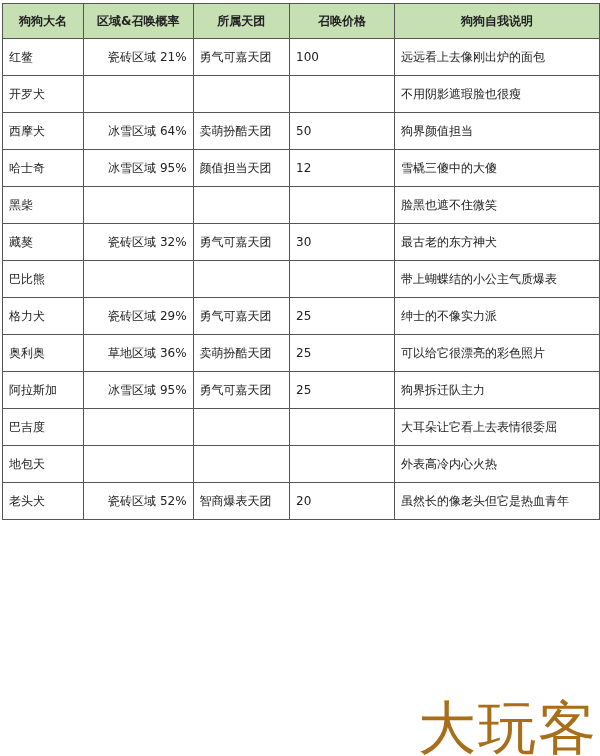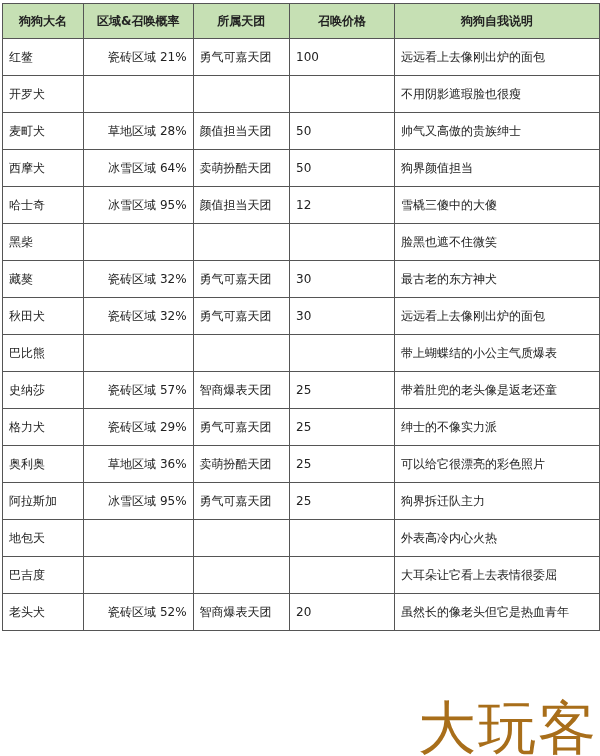--- a/index.html
+++ b/index.html
@@ -41,27 +41,20 @@
         <td>远远看上去像刚出炉的面包</td>
       </tr>
       <tr>
         <td>开罗犬</td>
         <td class="rate"></td>
         <td></td>
         <td></td>
         <td>不用阴影遮瑕脸也很瘦</td>
       </tr>
       <tr>
-        <td>麦町犬</td>
-        <td class="rate">草地区域  28%</td>
-        <td>颜值担当天团</td>
-        <td>50</td>
-        <td>帅气又高傲的贵族绅士</td>
-      </tr>
-      <tr>
         <td>西摩犬</td>
         <td class="rate">冰雪区域  64%</td>
         <td>卖萌扮酷天团</td>
         <td>50</td>
         <td>狗界颜值担当</td>
       </tr>
       <tr>
         <td>哈士奇</td>
         <td class="rate">冰雪区域  95%</td>
         <td>颜值担当天团</td>
@@ -76,39 +69,25 @@
         <td>脸黑也遮不住微笑</td>
       </tr>
       <tr>
         <td>藏獒</td>
         <td class="rate">瓷砖区域  32%</td>
         <td>勇气可嘉天团</td>
         <td>30</td>
         <td>最古老的东方神犬</td>
       </tr>
       <tr>
-        <td>秋田犬</td>
-        <td class="rate">瓷砖区域  32%</td>
-        <td>勇气可嘉天团</td>
-        <td>30</td>
-        <td>远远看上去像刚出炉的面包</td>
-      </tr>
-      <tr>
         <td>巴比熊</td>
         <td class="rate"></td>
         <td></td>
         <td></td>
         <td>带上蝴蝶结的小公主气质爆表</td>
-      </tr>
-      <tr>
-        <td>史纳莎</td>
-        <td class="rate">瓷砖区域  57%</td>
-        <td>智商爆表天团</td>
-        <td>25</td>
-        <td>带着肚兜的老头像是返老还童</td>
       </tr>
       <tr>
         <td>格力犬</td>
         <td class="rate">瓷砖区域  29%</td>
         <td>勇气可嘉天团</td>
         <td>25</td>
         <td>绅士的不像实力派</td>
       </tr>
       <tr>
         <td>奥利奥</td>
@@ -118,32 +97,32 @@
         <td>可以给它很漂亮的彩色照片</td>
       </tr>
       <tr>
         <td>阿拉斯加</td>
         <td class="rate">冰雪区域  95%</td>
         <td>勇气可嘉天团</td>
         <td>25</td>
         <td>狗界拆迁队主力</td>
       </tr>
       <tr>
+        <td>巴吉度</td>
+        <td class="rate"></td>
+        <td></td>
+        <td></td>
+        <td>大耳朵让它看上去表情很委屈</td>
+      </tr>
+      <tr>
         <td>地包天</td>
         <td class="rate"></td>
         <td></td>
         <td></td>
         <td>外表高冷内心火热</td>
-      </tr>
-      <tr>
-        <td>巴吉度</td>
-        <td class="rate"></td>
-        <td></td>
-        <td></td>
-        <td>大耳朵让它看上去表情很委屈</td>
       </tr>
       <tr>
         <td>老头犬</td>
         <td class="rate">瓷砖区域  52%</td>
         <td>智商爆表天团</td>
         <td>20</td>
         <td>虽然长的像老头但它是热血青年</td>
       </tr>
     </tbody>
 </table>

